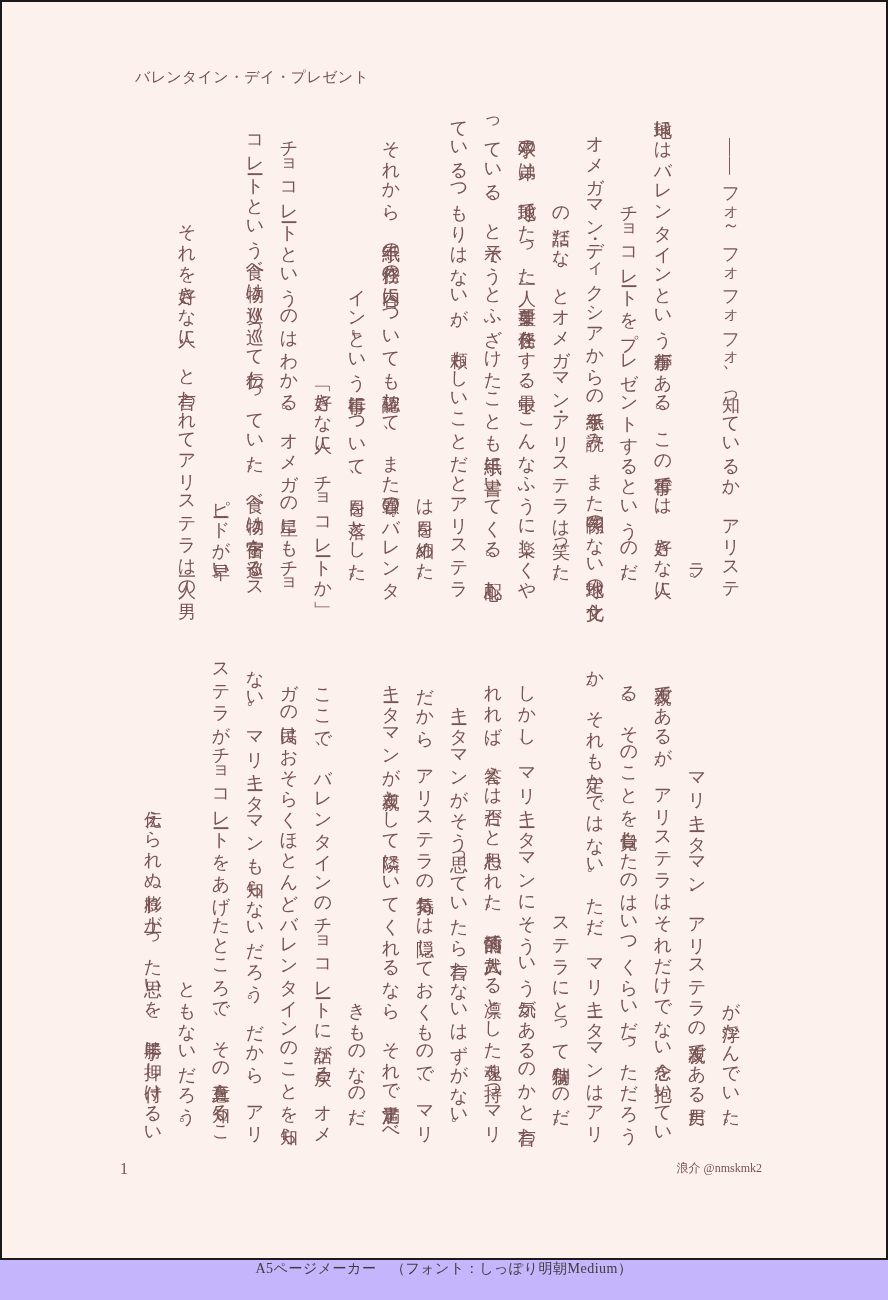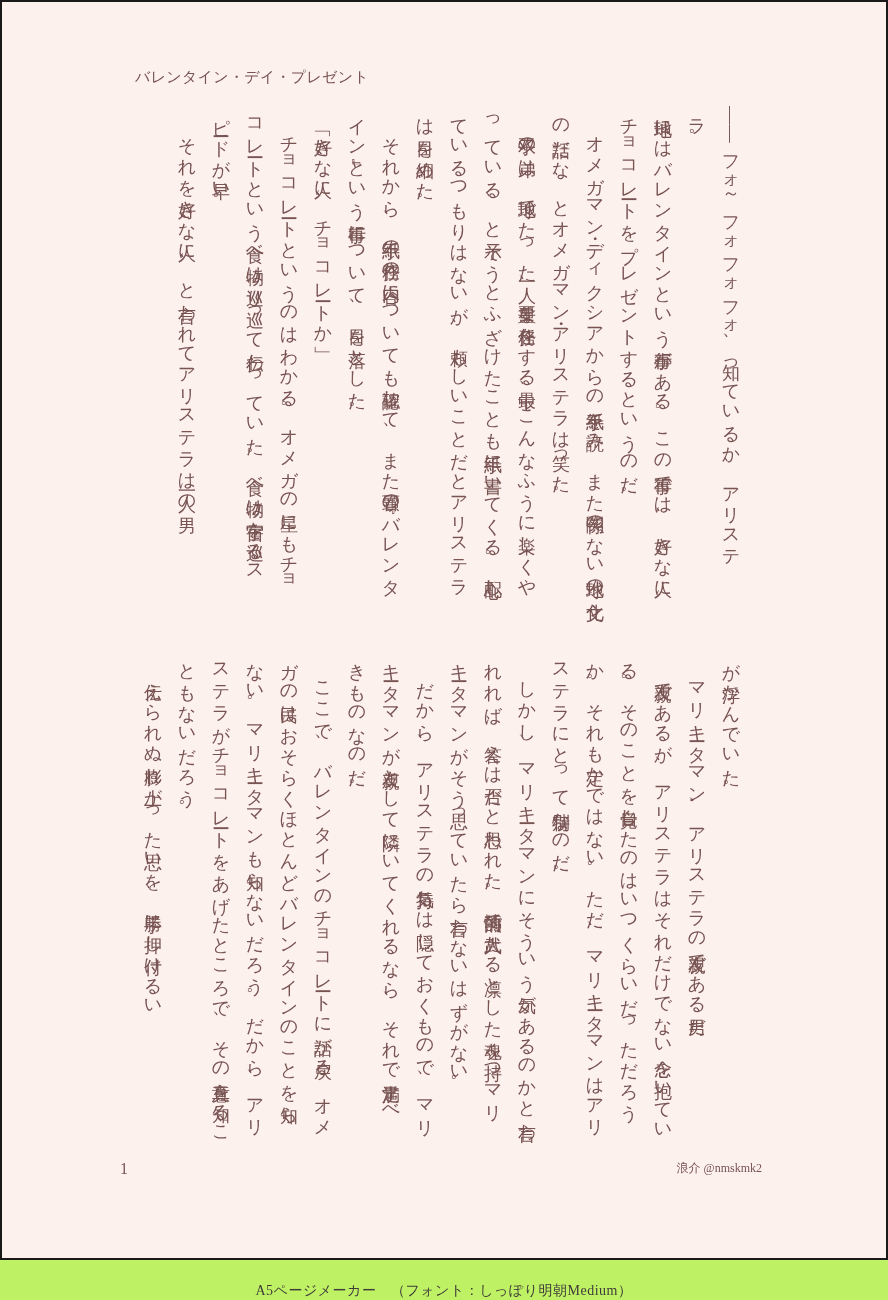--- a/index.html
+++ b/index.html
@@ -4,20 +4,21 @@
 <style>
   html,body{margin:0;padding:0;background:#ffffff;}
   .canvas{
     position:relative;width:888px;height:1300px;background:#ffffff;overflow:hidden;
     font-family:"Liberation Serif","DejaVu Serif",serif;
   }
   .page{
     position:absolute;left:0;top:0;width:884px;height:1256px;
     background:var(--page-bg,#fdf1ee);
     border:2px solid var(--border,#1a1a1a);
+    text-align:right;
   }
   .header-title{
     position:absolute;left:133px;top:66px;
     font-size:15px;letter-spacing:0.3px;
     color:var(--ink,#775352);
   }
   .vtext{
     position:absolute;
     writing-mode:vertical-rl;
     text-orientation:mixed;
@@ -33,22 +34,22 @@
   .page-number{
     position:absolute;left:118px;top:1158px;
     font-size:16px;color:var(--ink,#775352);
   }
   .credit{
     position:absolute;right:124px;top:1158px;
     font-size:12px;color:var(--ink,#775352);
   }
   .footer-strip{
     position:absolute;left:0;top:1260px;width:888px;height:40px;
-    background:#bef264;
-    display:flex;align-items:flex-end;justify-content:center;
+    background:#c4b5fd;
+    display:flex;align-items:flex-start;justify-content:center;
   }
   .footer-caption{
     font-size:14px;letter-spacing:0.5px;
     color:var(--caption,#403b39);
   }
 </style>
 </head>
 <body>
 
 <div class="canvas">

